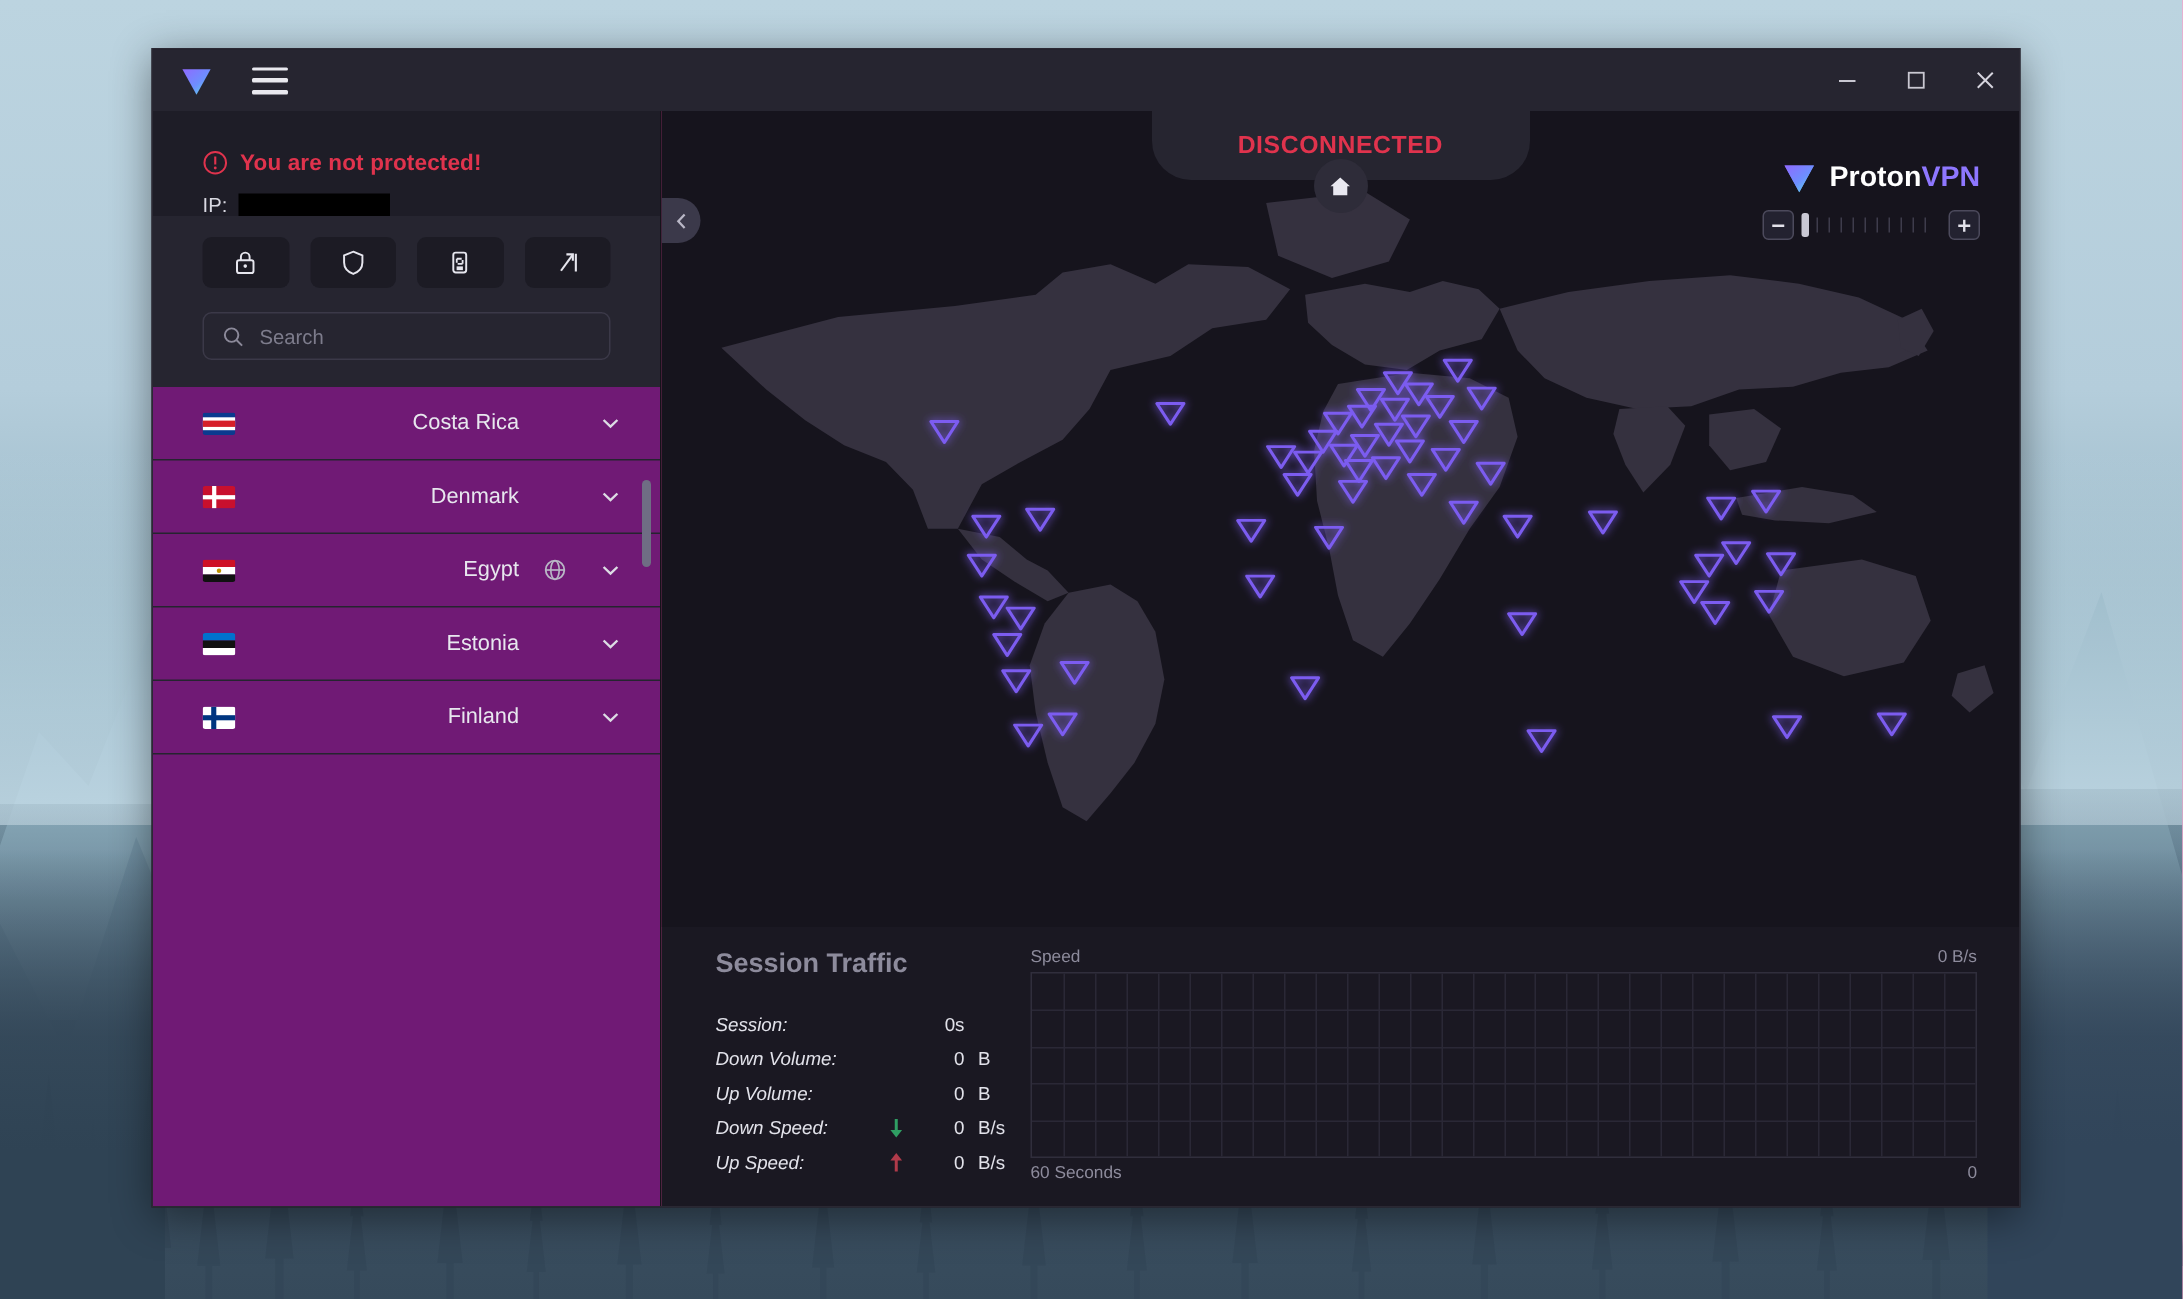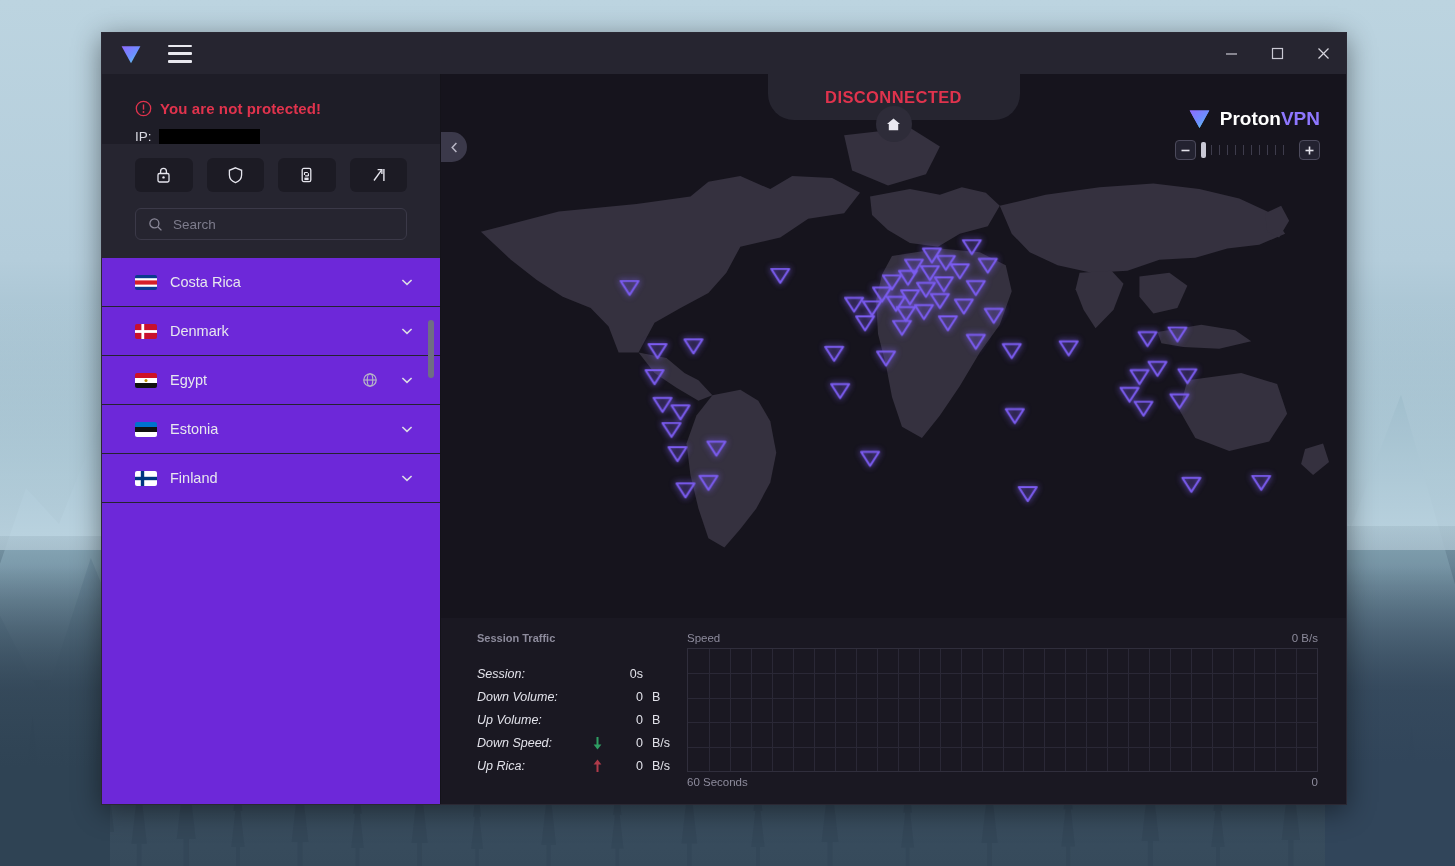--- a/index.html
+++ b/index.html
@@ -115,21 +115,21 @@
     display:flex; align-items:center; padding:0 12px; gap:10px; background:#262530;
   }
   #search-input {
     flex:1; background:transparent; border:none; outline:none;
     color:#d6d6de; font-size:13.5px; font-family:"Liberation Sans", sans-serif;
   }
   #search-input::placeholder { color:#7d7c8c; }
 
   
   #country-list {
-    flex:1; overflow:hidden; position:relative; background:#6d28d9;
+    flex:1; overflow:hidden; position:relative; background:#701a75;text-align:right;
   }
   .country-row {
     height:49px; display:flex; align-items:center; padding:0 20px 0 33px;
     border-bottom:1px solid #25242f; cursor:pointer; gap:13px;
   }
   .flag { width:22px; height:15px; flex:0 0 22px; border-radius:2px; overflow:hidden; display:block; }
   .cname { color:#e7e7ee; font-size:14.5px; flex:1; }
   .row-badge { width:22px; height:22px; display:flex; align-items:center; justify-content:center; }
   .chev {
     width:26px; height:26px; border-radius:50%; display:flex; align-items:center;
@@ -186,21 +186,21 @@
   #zoom-handle {
     position:absolute; left:0; top:2px; width:5px; height:16px;
     background:#c9c8d4; border-radius:2px;
   }
 
   
   #bottom {
     flex:0 0 186px; background:#1a1822; display:flex; padding:14px 28px 16px 36px; gap:0;
   }
   #session-col { width:196px; flex:0 0 196px; }
-  #session-title { color:#8d8b9c; font-size:11px; font-weight:bold; margin-bottom:18px; }
+  #session-title { color:#8d8b9c; font-size:18px; font-weight:bold; margin-bottom:18px; }
   .srow { display:flex; align-items:center; height:23px; font-size:12.5px; color:#e2e2ea; }
   .slabel { flex:1;font-style:italic; }
   .sarrow { width:16px; display:flex; justify-content:center; }
   .sval { width:38px; text-align:right; }
   .sunit { width:30px; text-align:left; padding-left:9px; color:#e2e2ea; }
 
   #graph-col { flex:1; display:flex; flex-direction:column; min-width:0; padding-left:14px; }
   .graph-head { display:flex; justify-content:space-between; font-size:11.5px; color:#8d8b9c; margin-bottom:4px; }
   #graph {
     flex:1; border:1px solid #302e3c; position:relative; background:#1a1822; min-height:0;
@@ -758,21 +758,21 @@
                 <svg width="11" height="14" viewBox="0 0 11 14">
                     <line x1="5.5" y1="1" x2="5.5" y2="10" stroke="#2f9e63" stroke-width="2"></line>
                     <polygon points="1.6,8.4 9.4,8.4 5.5,13.4" fill="#2f9e63"></polygon>
                   </svg>
               </span>
               <span class="sval">0</span>
               <span class="sunit">B/s</span>
             </div>
 
             <div class="srow">
-              <span class="slabel">Up Rica:</span>
+              <span class="slabel">Up Speed:</span>
               <span class="sarrow">
                 <svg width="11" height="14" viewBox="0 0 11 14">
                     <line x1="5.5" y1="4" x2="5.5" y2="13" stroke="#b03a4a" stroke-width="2"></line>
                     <polygon points="1.6,5.6 9.4,5.6 5.5,0.6" fill="#b03a4a"></polygon>
                   </svg>
               </span>
               <span class="sval">0</span>
               <span class="sunit">B/s</span>
             </div>
           </div>

